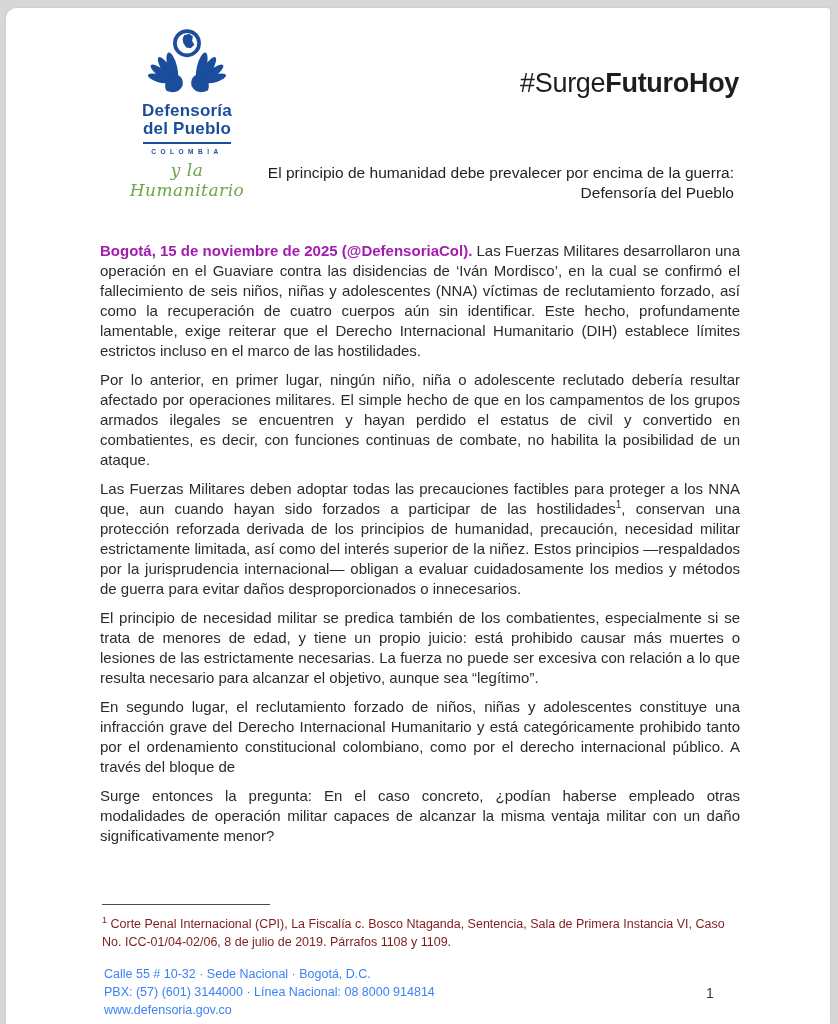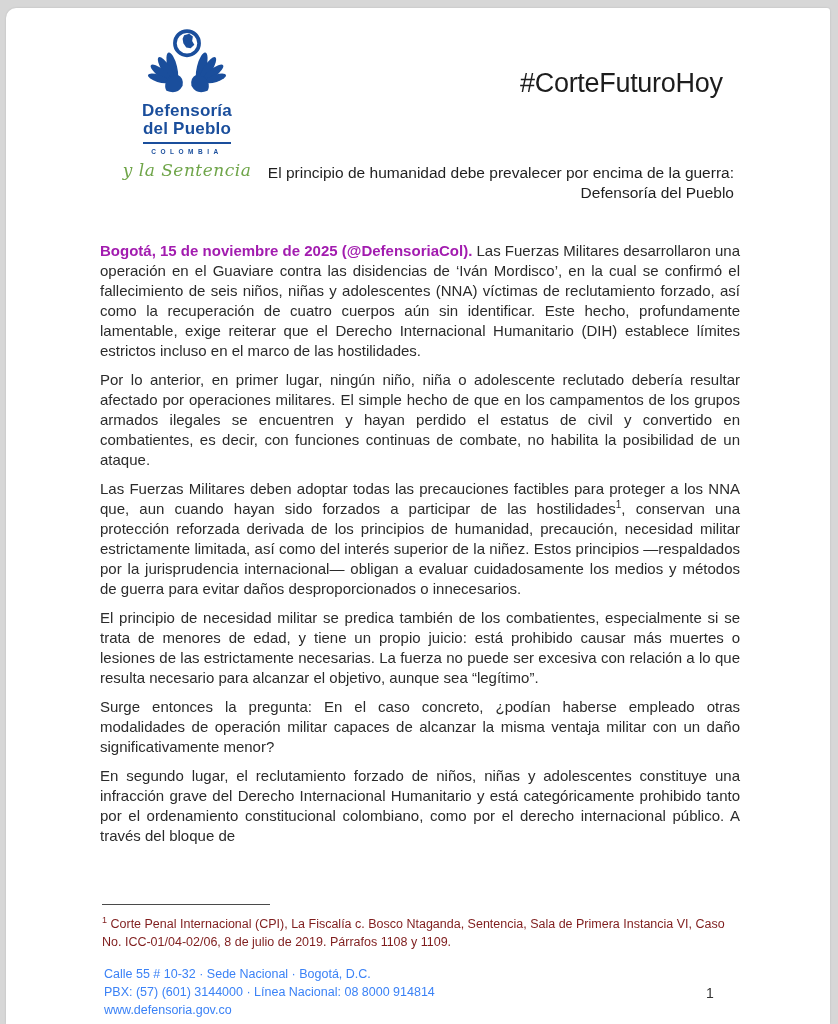--- a/index.html
+++ b/index.html
@@ -36,21 +36,21 @@
   .logo-script {
     color:#6fa549; font-family:"DejaVu Serif", serif; font-style:italic;
     font-size:17px; margin-top:5px; letter-spacing:0.5px;
   }
   .hashtag {
     position:absolute; top:60px; left:514px;
     font-size:27px; color:#1d1d1d; letter-spacing:-0.3px;
     white-space:nowrap;
   }
   .hashtag .hprefix { font-weight:400; }
-  .hashtag .hbold { font-weight:400; }
+  .hashtag .hbold { font-weight:700; }
   
   .doc-title {
     position:absolute; top:155px; left:0; width:728px;
     text-align:right; font-weight:normal; font-size:15.5px;
     line-height:20px; color:#1f1f1f;
   }
   
   .body-text {
     position:absolute; top:233px; left:94px; width:640px;
   }
@@ -105,39 +105,39 @@
           <path d="M32 88 Q47 94 54 81 Q56 70 47 66 Q35 68 31 76 Q29 83 32 88 Z"></path>
         </g>
       </g>
 
       <circle cx="60" cy="23" r="16.5" fill="#ffffff" stroke="#1a4e9c" stroke-width="5"></circle>
       <path fill="#1a4e9c" d="M56 12 l7 -2 5 4 -1 6 3 5 -5 5 -6 -1 -4 -6 -1 -6 z"></path>
     </svg>
     <div class="logo-name">Defensoría</div>
     <div class="logo-name"><span class="underlined">del Pueblo</span></div>
     <div class="logo-colombia">COLOMBIA</div>
-    <div class="logo-script">y la Sentencia</div>
+    <div class="logo-script">y la Humanitario</div>
   </div>
 
   <div class="hashtag">
-    <span class="hprefix">#Corte</span><span class="hbold">FuturoHoy</span>
+    <span class="hprefix">#Surge</span><span class="hbold">FuturoHoy</span>
   </div>
 
   <div class="doc-title">
     <div>El principio de humanidad debe prevalecer por encima de la guerra:</div>
     <div>Defensoría del Pueblo</div>
   </div>
 
   <div class="body-text">
     <p><b>Bogotá, 15 de noviembre de 2025 (@DefensoriaCol).</b><span> Las Fuerzas Militares desarrollaron una operación en el Guaviare contra las disidencias de ‘Iván Mordisco’, en la cual se confirmó el fallecimiento de seis niños, niñas y adolescentes (NNA) víctimas de reclutamiento forzado, así como la recuperación de cuatro cuerpos aún sin identificar. Este hecho, profundamente lamentable, exige reiterar que el Derecho Internacional Humanitario (DIH) establece límites estrictos incluso en el marco de las hostilidades.</span></p>
     <p>Por lo anterior, en primer lugar, ningún niño, niña o adolescente reclutado debería resultar afectado por operaciones militares. El simple hecho de que en los campamentos de los grupos armados ilegales se encuentren y hayan perdido el estatus de civil y convertido en combatientes, es decir, con funciones continuas de combate, no habilita la posibilidad de un ataque.</p>
     <p><span>Las Fuerzas Militares deben adoptar todas las precauciones factibles para proteger a los NNA que, aun cuando hayan sido forzados a participar de las hostilidades</span><sup>1</sup><span>, conservan una protección reforzada derivada de los principios de humanidad, precaución, necesidad militar estrictamente limitada, así como del interés superior de la niñez. Estos principios —respaldados por la jurisprudencia internacional— obligan a evaluar cuidadosamente los medios y métodos de guerra para evitar daños desproporcionados o innecesarios.</span></p>
     <p>El principio de necesidad militar se predica también de los combatientes, especialmente si se trata de menores de edad, y tiene un propio juicio: está prohibido causar más muertes o lesiones de las estrictamente necesarias. La fuerza no puede ser excesiva con relación a lo que resulta necesario para alcanzar el objetivo, aunque sea “legítimo”.</p>
+    <p>En segundo lugar, el reclutamiento forzado de niños, niñas y adolescentes constituye una infracción grave del Derecho Internacional Humanitario y está categóricamente prohibido tanto por el ordenamiento constitucional colombiano, como por el derecho internacional público. A través del bloque de</p>
     <p>Surge entonces la pregunta: En el caso concreto, ¿podían haberse empleado otras modalidades de operación militar capaces de alcanzar la misma ventaja militar con un daño significativamente menor?</p>
-    <p>En segundo lugar, el reclutamiento forzado de niños, niñas y adolescentes constituye una infracción grave del Derecho Internacional Humanitario y está categóricamente prohibido tanto por el ordenamiento constitucional colombiano, como por el derecho internacional público. A través del bloque de</p>
   </div>
 
   <div class="footnote">
     <hr class="footnote-rule">
     <div class="footnote-text"><sup>1</sup><span> Corte Penal Internacional (CPI), La Fiscalía c. Bosco Ntaganda, Sentencia, Sala de Primera Instancia VI, Caso No. ICC-01/04-02/06, 8 de julio de 2019. Párrafos 1108 y 1109.</span></div>
   </div>
 
   <div class="footer">
     <div>Calle 55 # 10-32 · Sede Nacional · Bogotá, D.C.</div>
     <div>PBX: (57) (601) 3144000 · Línea Nacional: 08 8000 914814</div>

